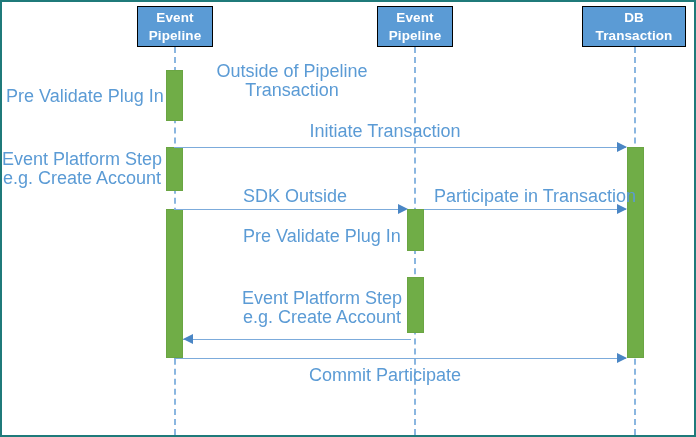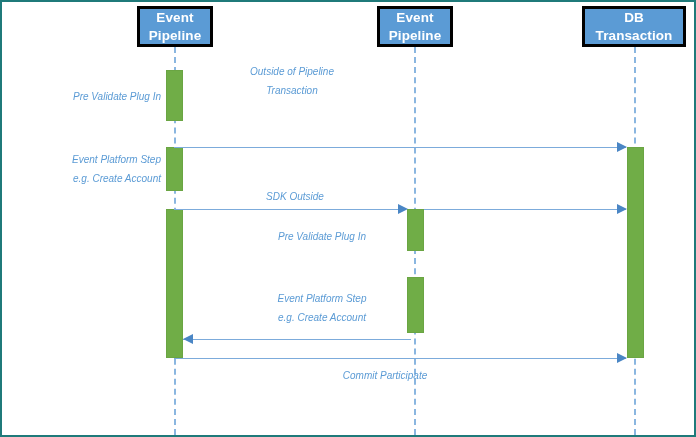--- a/index.html
+++ b/index.html
@@ -15,21 +15,21 @@
     border: 2px solid #1f7a7a;
     box-sizing: border-box;
     overflow: hidden;
     font-family: "Liberation Sans", sans-serif;
   }
 
   
   .participant-box {
     position: absolute;
     background: #5b9bd5;
-    border: 3px solid #000000;
+    border: 1px solid #000000;
     box-sizing: border-box;
     display: flex;
     flex-direction: column;
     align-items: center;
     justify-content: center;
     color: #ffffff;
     font-weight: bold;
     font-size: 13.5px;
     line-height: 18px;
     text-align: center;
@@ -65,24 +65,23 @@
     border-top: 5px solid transparent;
     border-bottom: 5px solid transparent;
   }
   .arrow-head.right { border-left: 10px solid #4a86c5; }
   .arrow-head.left  { border-right: 10px solid #4a86c5; }
 
   
   .label {
     position: absolute;
     color: #5b9bd5;
-    font-size: 10px;
+    font-size: 18px;
     line-height: 19px;
     white-space: nowrap;
-    font-style: italic;
   }
   .label.center { text-align: center; }
   .label.right  { text-align: right; }
 </style>
 </head>
 <body>
 
 <div id="canvas">
 
   <div class="participant-box" style="left:135px; top:4px; width:76px; height:41px;">
@@ -111,27 +110,29 @@
   <div class="activation" style="left:164px; top:207px; width:17px; height:149px;"></div>
 
   <div class="activation" style="left:405px; top:207px; width:17px; height:42px;"></div>
 
   <div class="activation" style="left:405px; top:275px; width:17px; height:56px;"></div>
 
   <div class="activation" style="left:625px; top:145px; width:17px; height:211px;"></div>
 
   <div class="msg-line" style="left:172px; top:145px; width:452px;"></div>
   <div class="arrow-head right" style="left:615px; top:140px;"></div>
+  <div class="label center" style="left:213px; top:120px; width:340px;">Initiate Transaction</div>
 
   <div class="msg-line" style="left:172px; top:207px; width:232px;"></div>
   <div class="arrow-head right" style="left:396px; top:202px;"></div>
   <div class="label center" style="left:193px; top:185px; width:200px;">SDK Outside</div>
 
   <div class="msg-line" style="left:422px; top:207px; width:202px;"></div>
   <div class="arrow-head right" style="left:615px; top:202px;"></div>
+  <div class="label center" style="left:432px; top:185px; width:200px;">Participate in Transaction</div>
 
   <div class="msg-line" style="left:181px; top:337px; width:228px;"></div>
   <div class="arrow-head left" style="left:181px; top:332px;"></div>
 
   <div class="msg-line" style="left:172px; top:356px; width:452px;"></div>
   <div class="arrow-head right" style="left:615px; top:351px;"></div>
   <div class="label center" style="left:213px; top:364px; width:340px;">Commit Participate</div>
 
   <div class="label right" style="left:4px; top:85px; width:155px;">Pre Validate Plug In</div>
 

